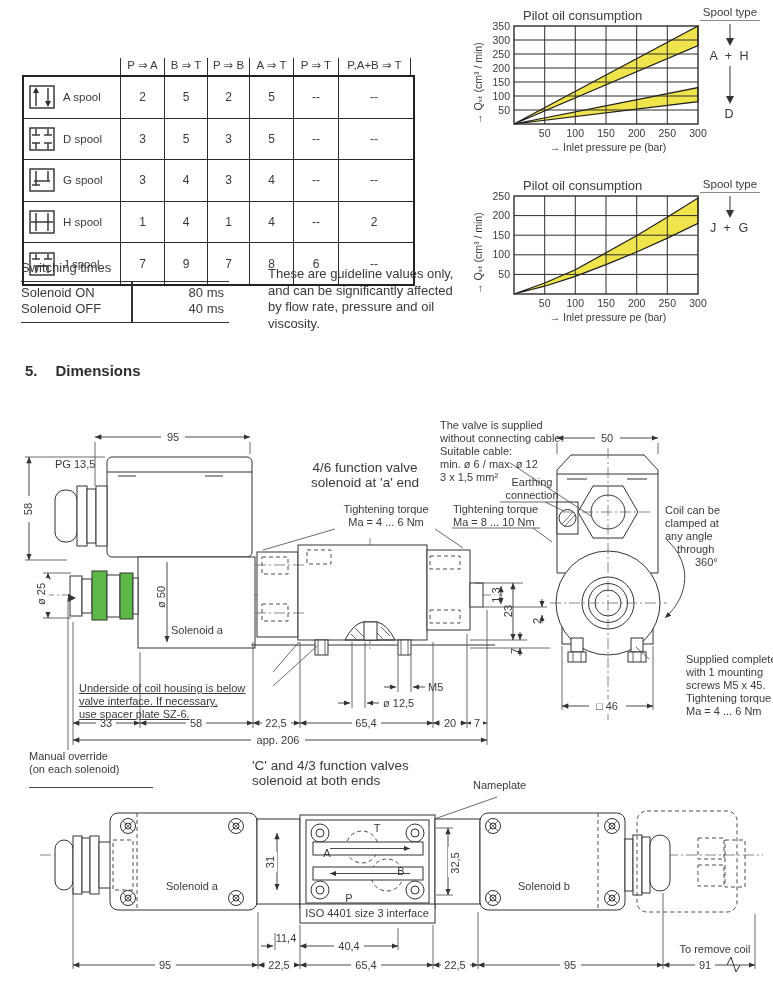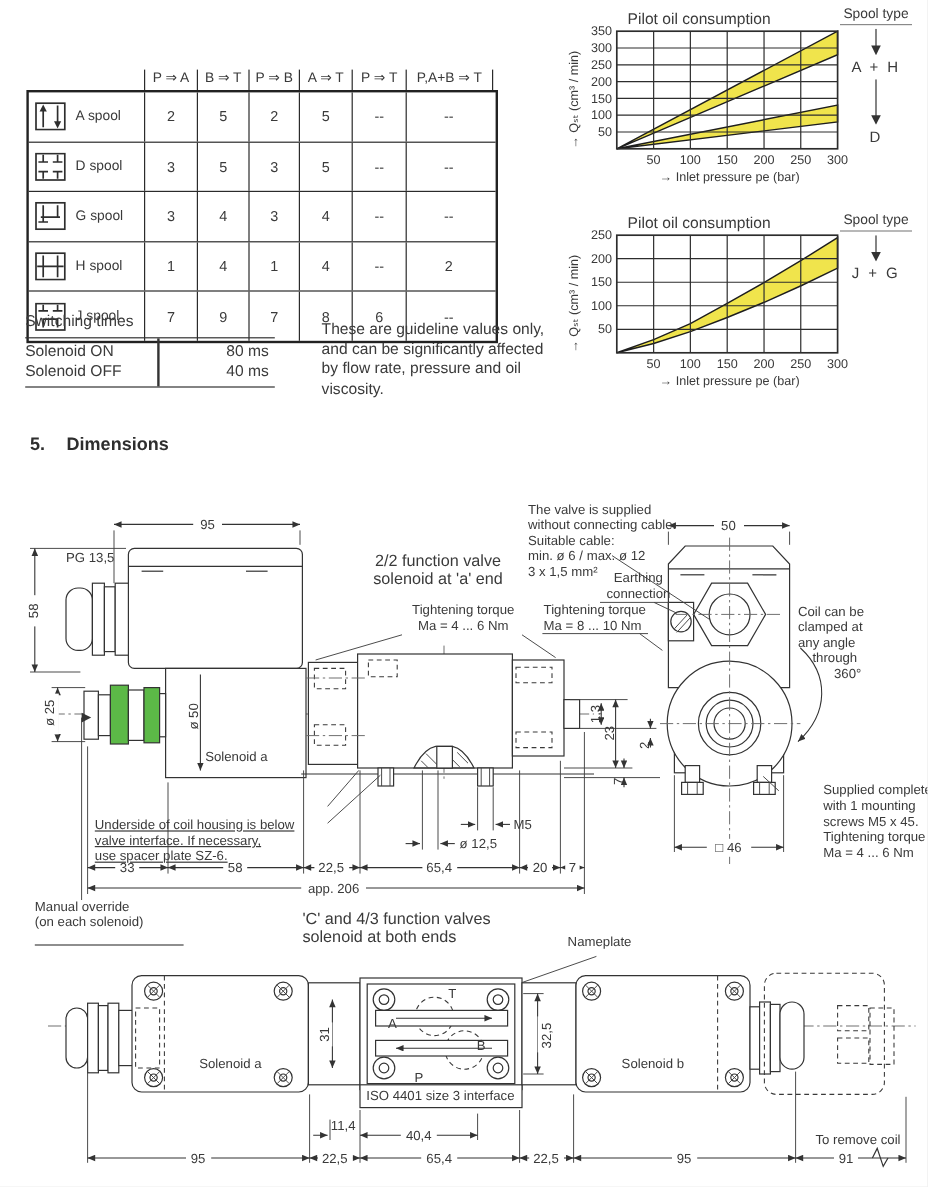--- a/index.html
+++ b/index.html
@@ -499,21 +499,21 @@
         <text x="592" y="52" text-anchor="middle">50</text>
       <line class="thin" x1="547" y1="256" x2="547" y2="320"></line>
         <line class="thin" x1="638" y1="256" x2="638" y2="320"></line>
       <line class="dim" x1="547" y1="316" x2="638" y2="316" marker-start="url(#aas)" marker-end="url(#aae)"></line>
       <rect class="bg" x="574" y="309" width="37" height="14"></rect>
         <text x="592" y="320" text-anchor="middle">□ 46</text>
     </g>
   </svg>
 
   <div class="fn42">
-    <div>2/2 function valve</div>
+    <div>4/6 function valve</div>
     <div>solenoid at 'a' end</div>
   </div>
   <div class="ann c" style="left:325px; top:503px; width:122px;">
     <div>Tightening torque</div>
     <div>Ma = 4 ... 6 Nm</div>
   </div>
   <div class="ann" style="left:453px; top:503px; width:110px;">
     <div>Tightening torque</div>
     <div>Ma = 8 ... 10 Nm</div>
   </div>

